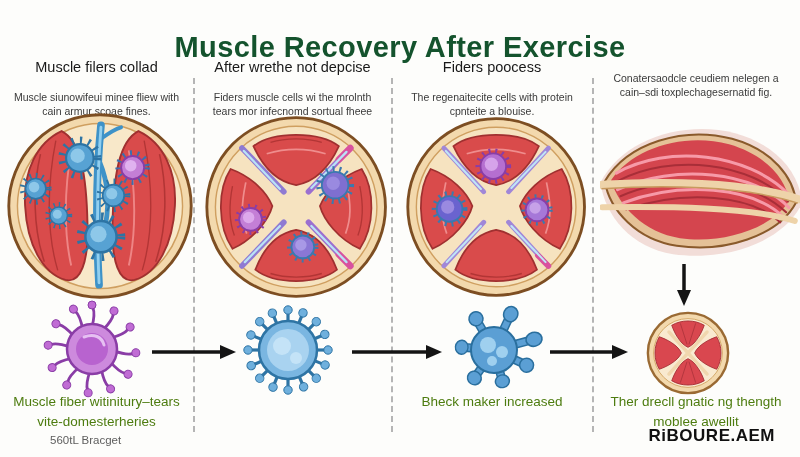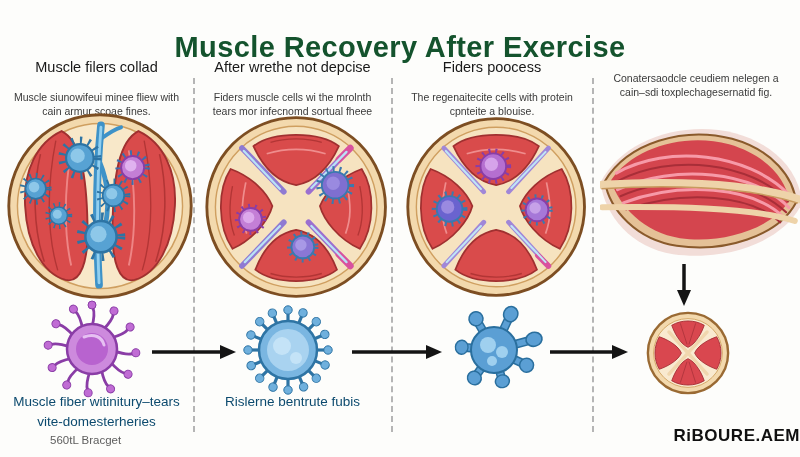--- a/index.html
+++ b/index.html
@@ -8,24 +8,24 @@
   .poster { position:relative; width:800px; height:457px; background:#fdfdfb; overflow:hidden; margin:0 auto; }
   .title { position:absolute; top:7px; left:0; width:100%; text-align:center;
            font-size:29px; font-weight:800; color:#14532d; letter-spacing:0.4px;margin-top:24px; }
   .sep { position:absolute; top:78px; height:354px; width:0; border-left:2px dashed #b5b5b5; }
   .sep1 { left:193px; } .sep2 { left:391px; } .sep3 { left:592px; }
   .col { position:absolute; top:56px; height:401px; text-align:center; }
   .col1 { left:0; width:193px; } .col2 { left:193px; width:199px; }
   .col3 { left:392px; width:200px; } .col4 { left:592px; width:208px; }
   .col-heading { margin-top:3px; font-size:14.5px; font-weight:400; color:#191919; white-space:nowrap; }
   .col-sub { margin-top:16px; padding:0 8px; font-size:10.5px; line-height:1.3; color:#3a3a3a; }
-  .caption { position:absolute; top:336px; left:0; width:100%; font-size:13.5px; line-height:1.5; color:#0c4a6e; }
+  .caption { position:absolute; top:336px; left:0; width:100%; font-size:13.5px; line-height:1.5; color:#4d7c0f; }
   .illus { position:absolute; }
   .footer-left { position:absolute; left:12px; top:434px; font-size:11.5px; color:#5e5e5e;margin-left:38px; }
-  .footer-right { position:absolute; right:0; top:426px; font-size:17px; font-weight:800; color:#101010; letter-spacing:0.5px;text-align:right; }
+  .footer-right { position:absolute; right:25px; top:426px; font-size:17px; font-weight:800; color:#101010; letter-spacing:0.5px;text-align:right; }
 </style>
 </head>
 <body>
 
 <div class="poster">
 
   <div class="title">Muscle Recovery After Exercise</div>
 
   <div class="sep sep1"></div>
   <div class="sep sep2"></div>
@@ -36,31 +36,35 @@
     <div class="col-sub">Muscle siunowifeui minee fliew with cain armur scoae fines.</div>
     <div class="caption">
       <div>Muscle fiber witinitury–tears</div>
       <div>vite-domesterheries</div>
     </div>
   </div>
   <div class="col col2">
     <div class="col-heading">After wrethe not depcise</div>
     <div class="col-sub">Fiders muscle cells wi the mrolnth tears mor infecnomd sortual fheee with.</div>
     <div class="caption">
-      <div>Rislerne bentrute fubis</div>
     </div>
   </div>
   <div class="col col3">
     <div class="col-heading">Fiders poocess</div>
     <div class="col-sub">The regenaitecite cells with protein cpnteite a blouise.</div>
     <div class="caption">
+      <div>Bheck maker increased</div>
     </div>
   </div>
   <div class="col col4">
     <div class="col-sub">Conatersaodcle ceudiem nelegen a cain–sdi toxplechagesernatid fig.</div>
+    <div class="caption">
+      <div>Ther drecll gnatic ng thength</div>
+      <div>moblee awellit</div>
+    </div>
   </div>
 
   <svg class="illus" style="left:4px; top:110px;" width="192" height="192" viewBox="0 0 200 200">
     <defs>
       <g id="bcA">
         <circle r="16" fill="none" stroke="#2e74a4" stroke-width="7" stroke-dasharray="2 5.5"></circle>
         <circle r="12.5" fill="#57a2d3" stroke="#2e74a4" stroke-width="2"></circle>
         <circle cx="-2" cy="-2" r="6.5" fill="#8ec8e9"></circle>
       </g>
     </defs>

